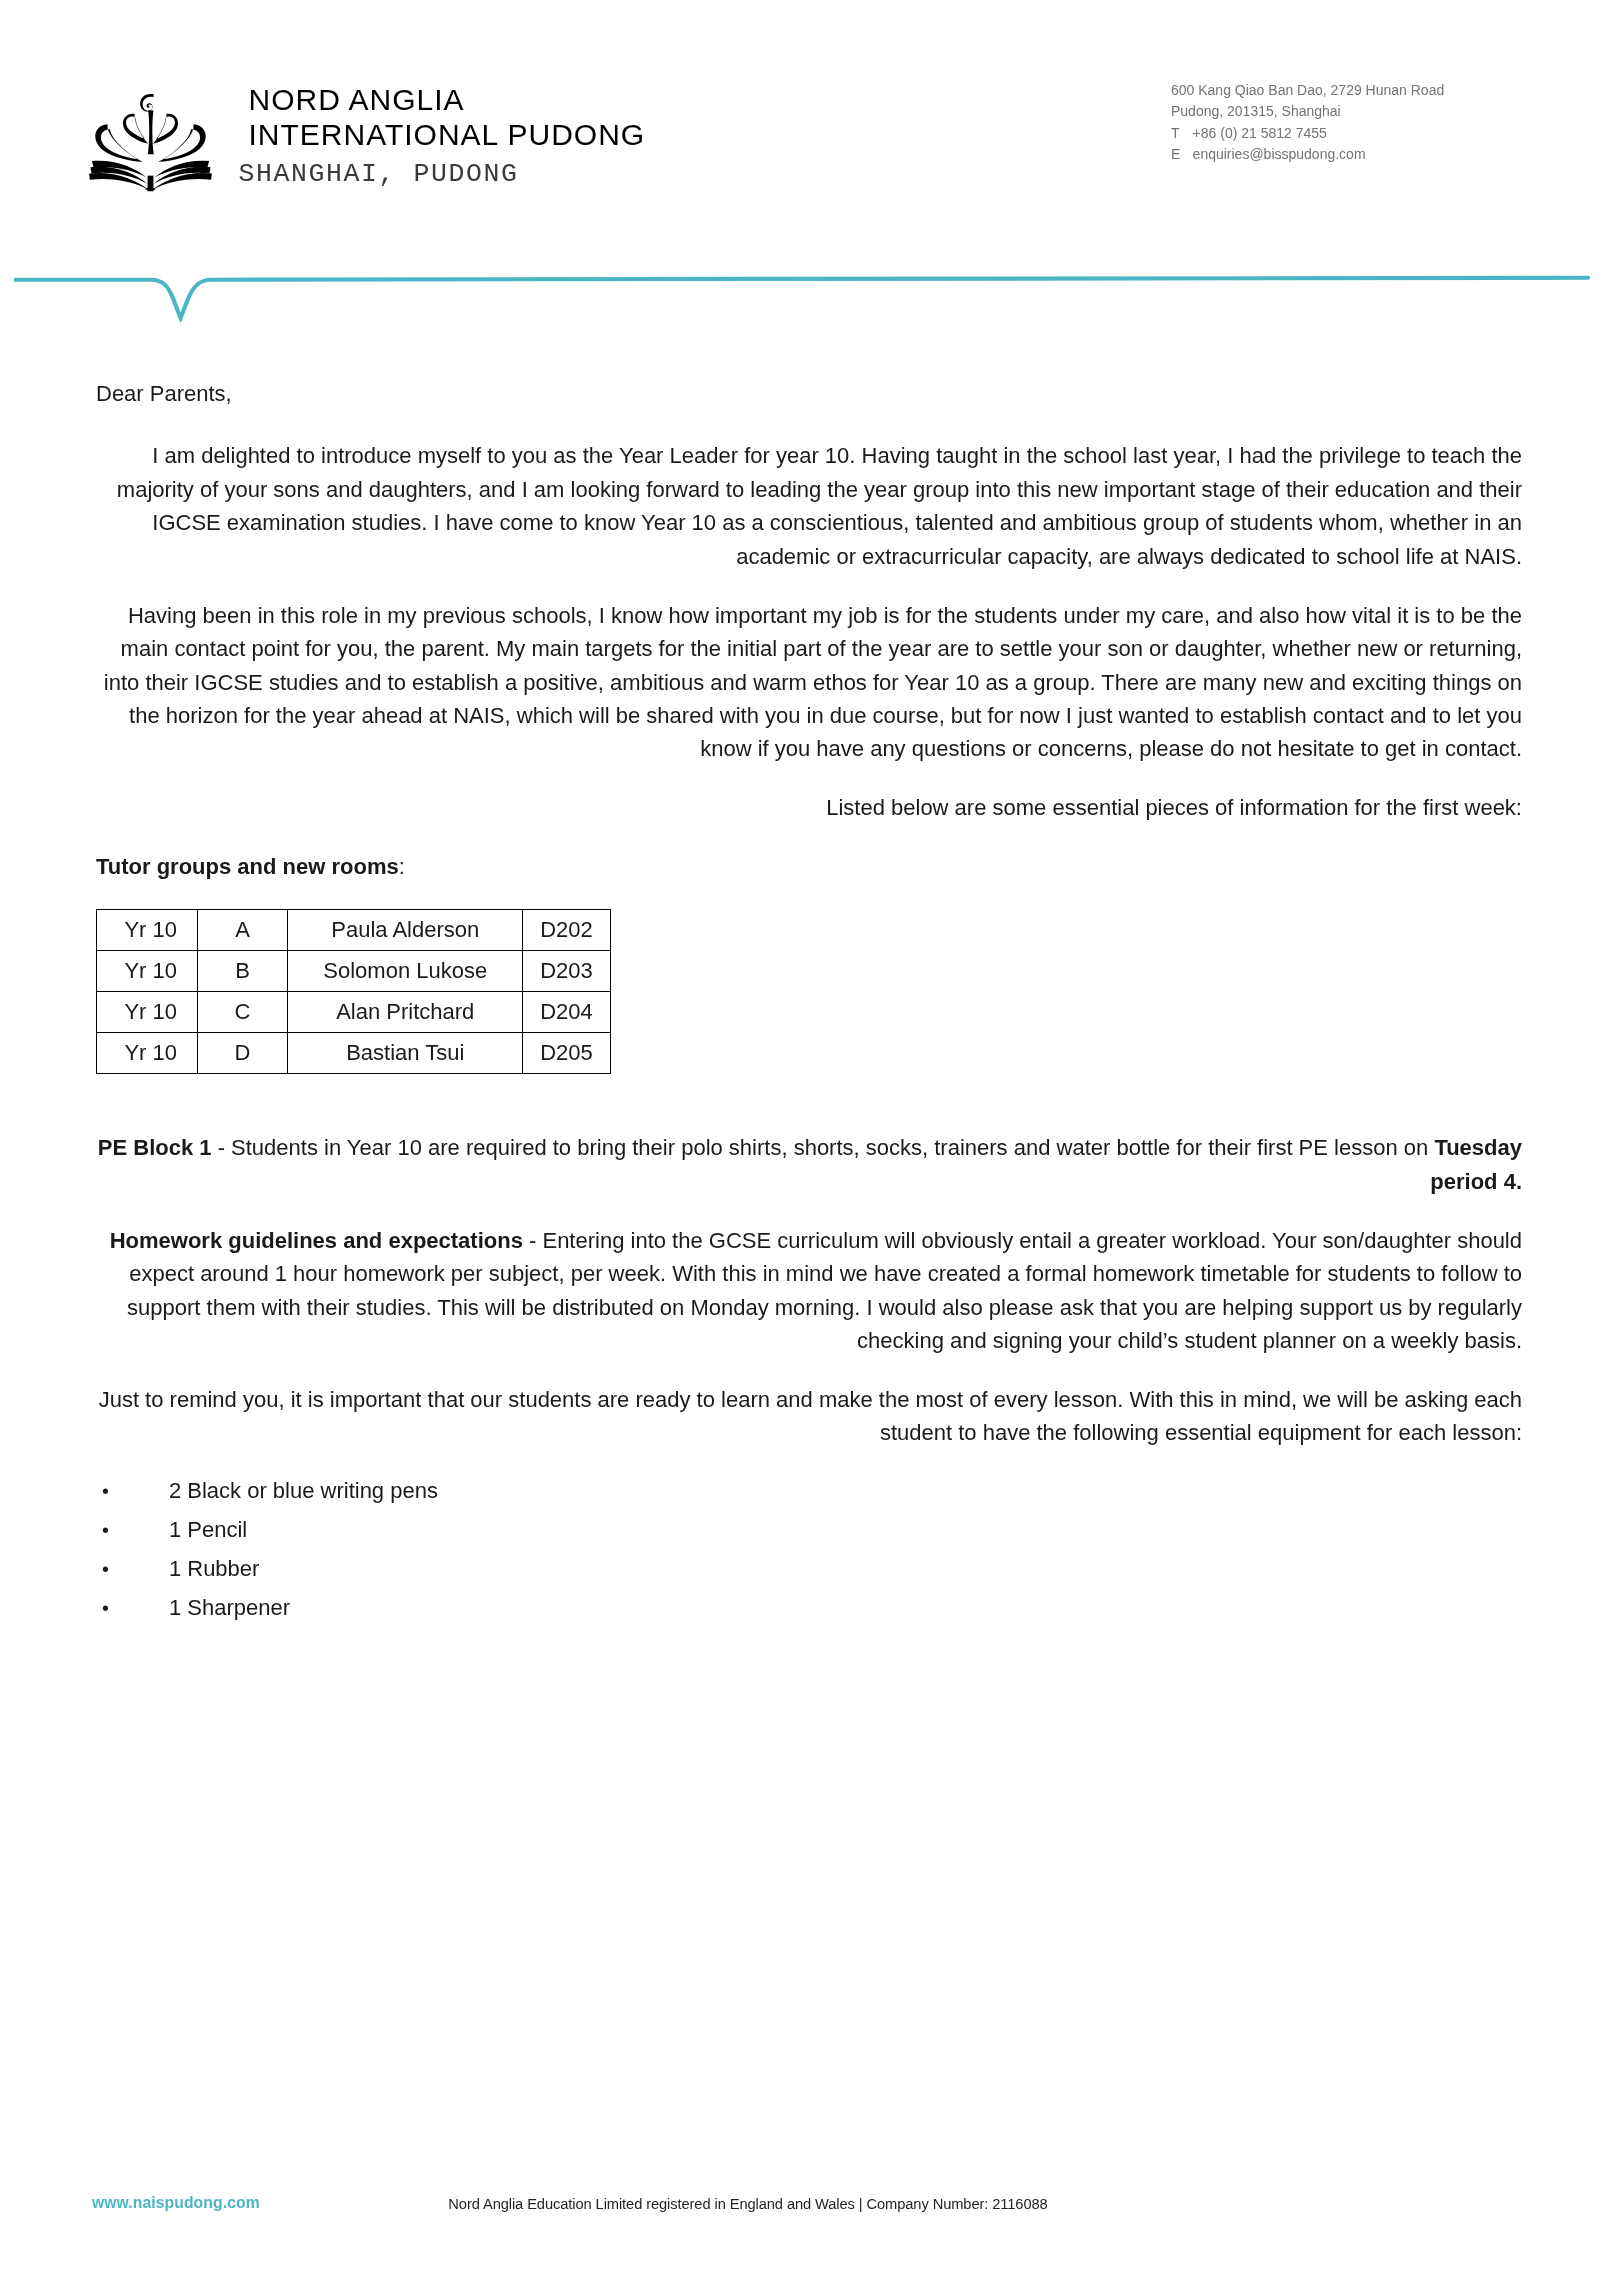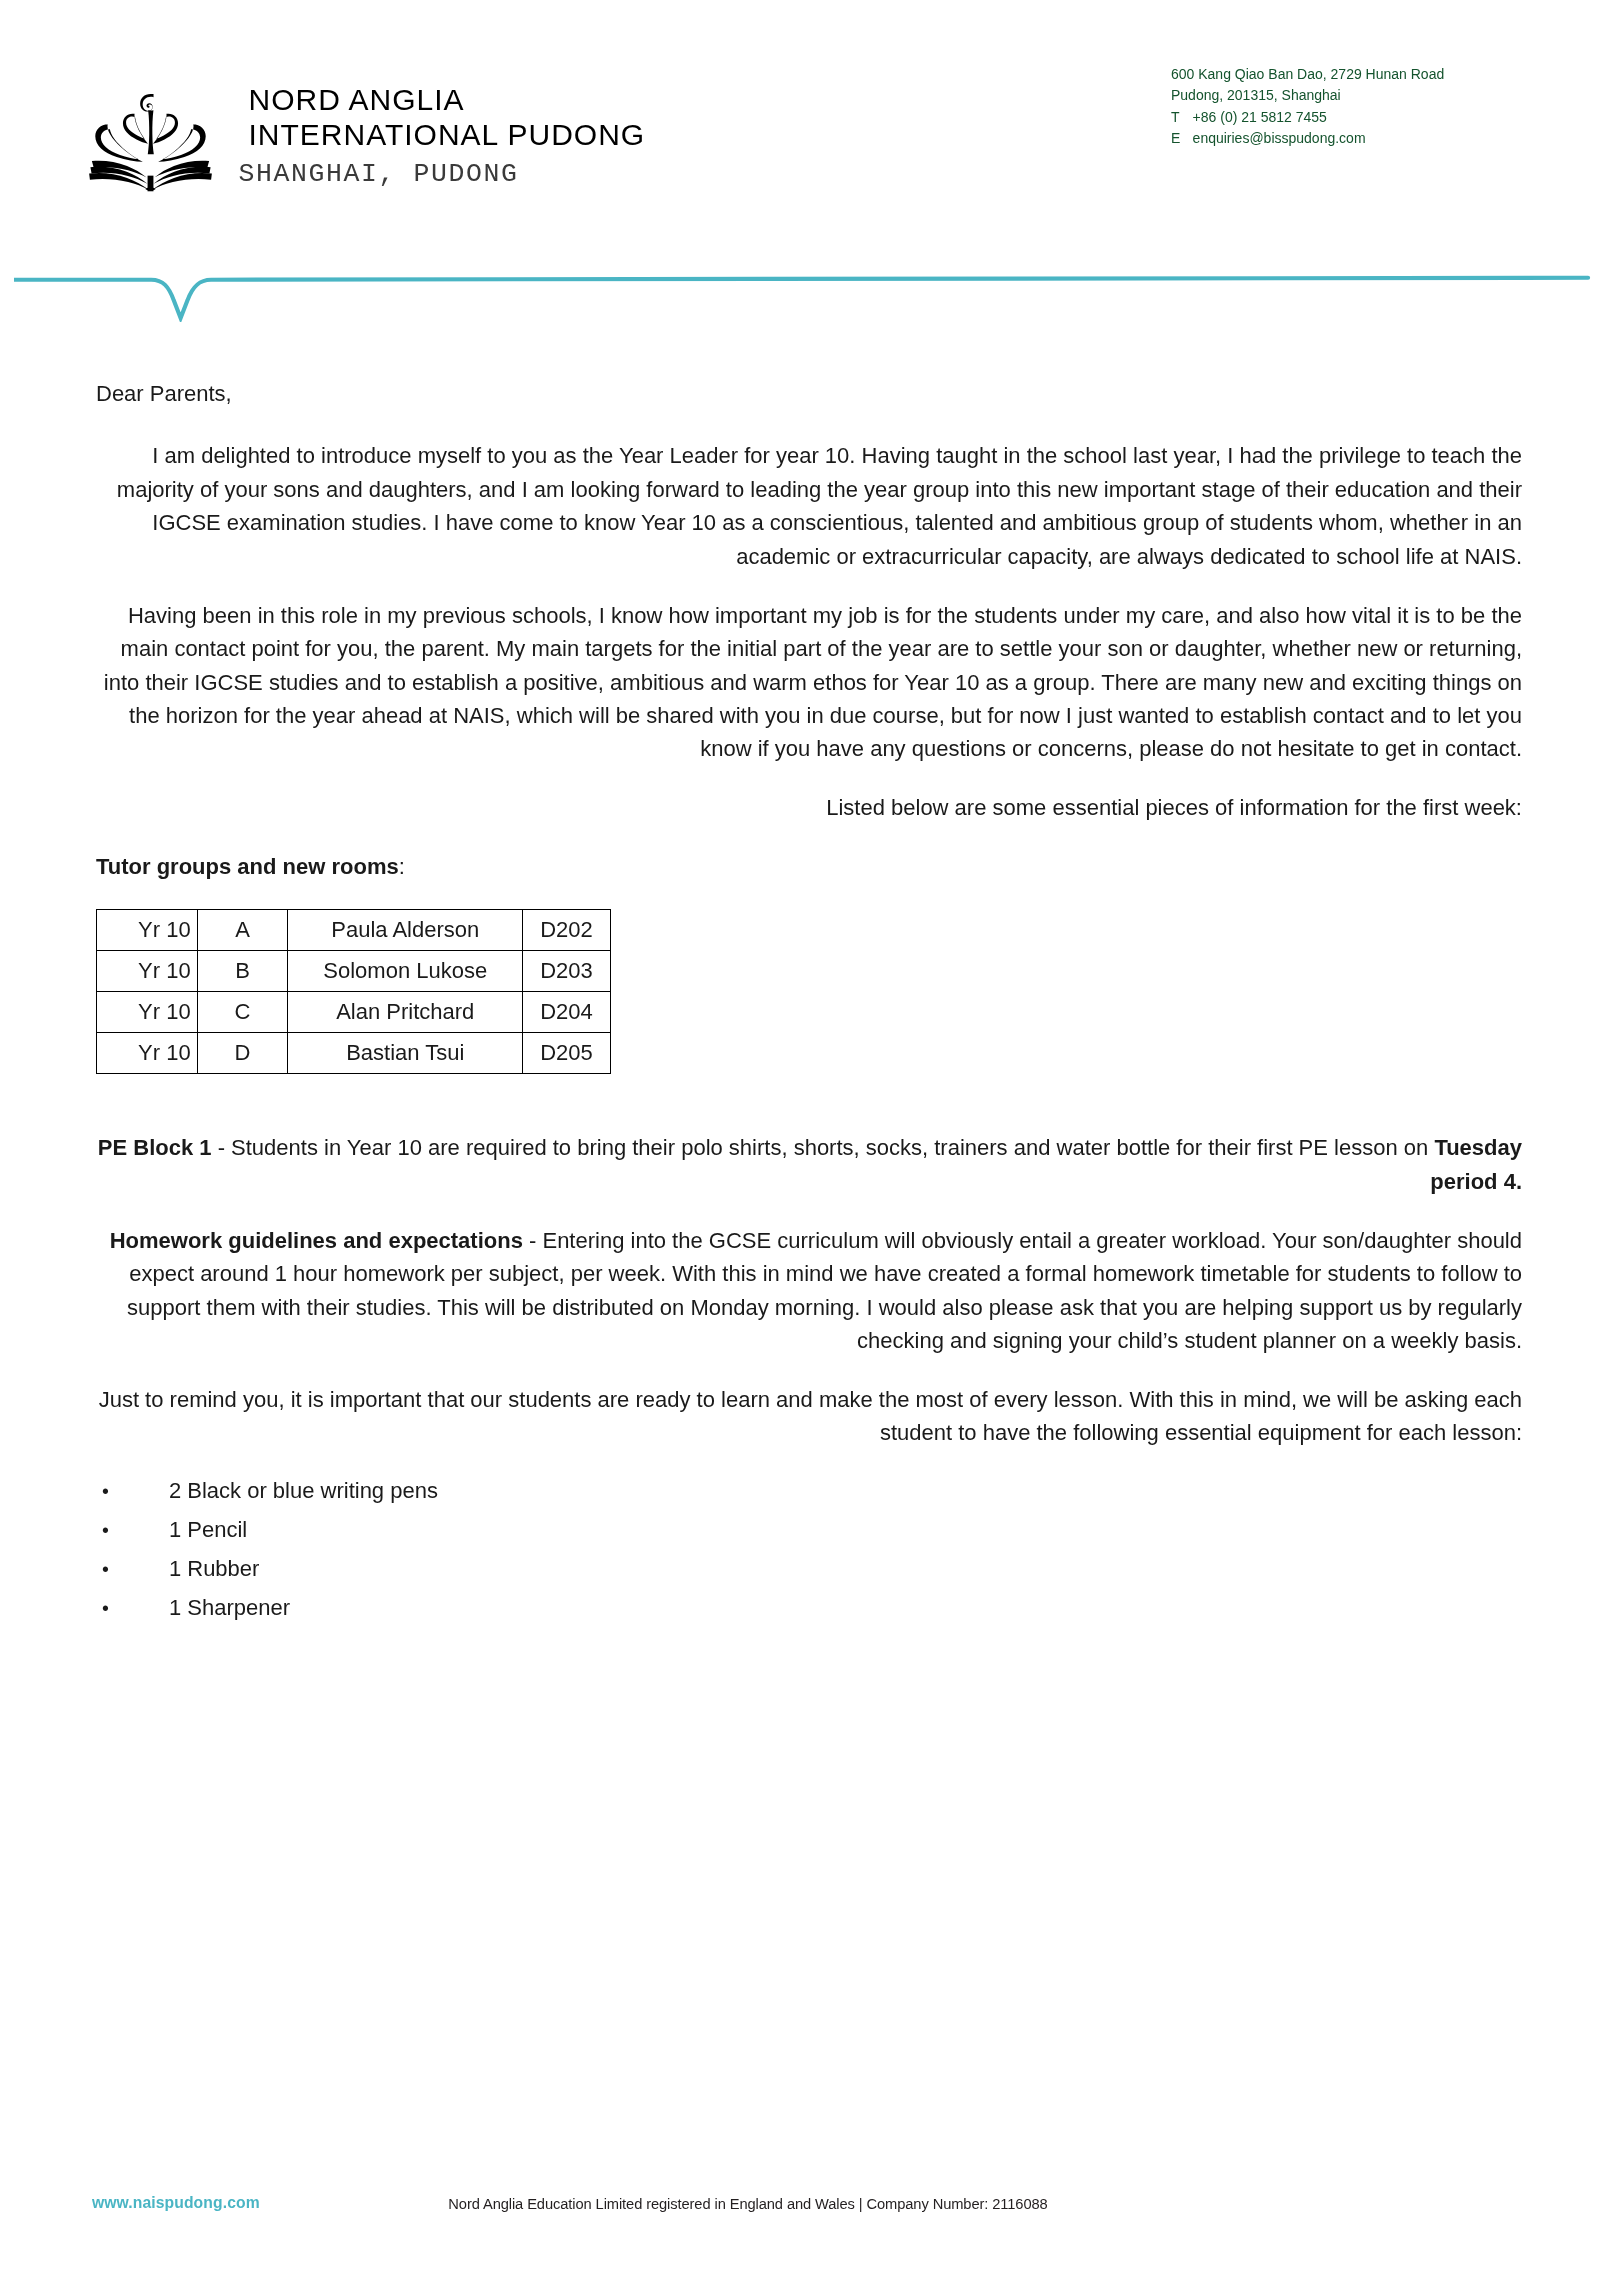--- a/index.html
+++ b/index.html
@@ -61,24 +61,24 @@
     color: #3a3a3a;
     line-height: 1.3;
     font-weight: 300;
     white-space: nowrap;
     margin-top: 3.9px;
   }
 
   #address-block {
     position: absolute;
     left: 1171px;
-    top: 64px;
+    top: 80px;
     font-size: 14px;
     line-height: 1.53;
-    color: #14532d;
+    color: #737373;
     white-space: nowrap;
   }
   .addr-row {
     display: flex;
   }
   .addr-key {
     width: 21.6px;
     flex: 0 0 auto;
   }
 
@@ -124,21 +124,21 @@
     width: 456px;
   }
   #tutor-table td {
     border: 1px solid #000000;
     font-size: 22px;
     height: 40px;
     padding: 0 5.9px;
     color: #1a1a1a;
     line-height: 1.1;
   }
-  .col-year  { width: 80px;  text-align: right;   padding-left: 13.7px !important; }
+  .col-year  { width: 80px;  text-align: center;   padding-left: 13.7px !important; }
   .col-group { width: 78px;  text-align: center; }
   .col-name  { width: 222px; text-align: center; }
   .col-room  { width: 75px;  text-align: center; }
 
   
   #equipment-list {
     list-style: none;
     margin: 23.5px 0 0 0;
     padding: 0;
   }

